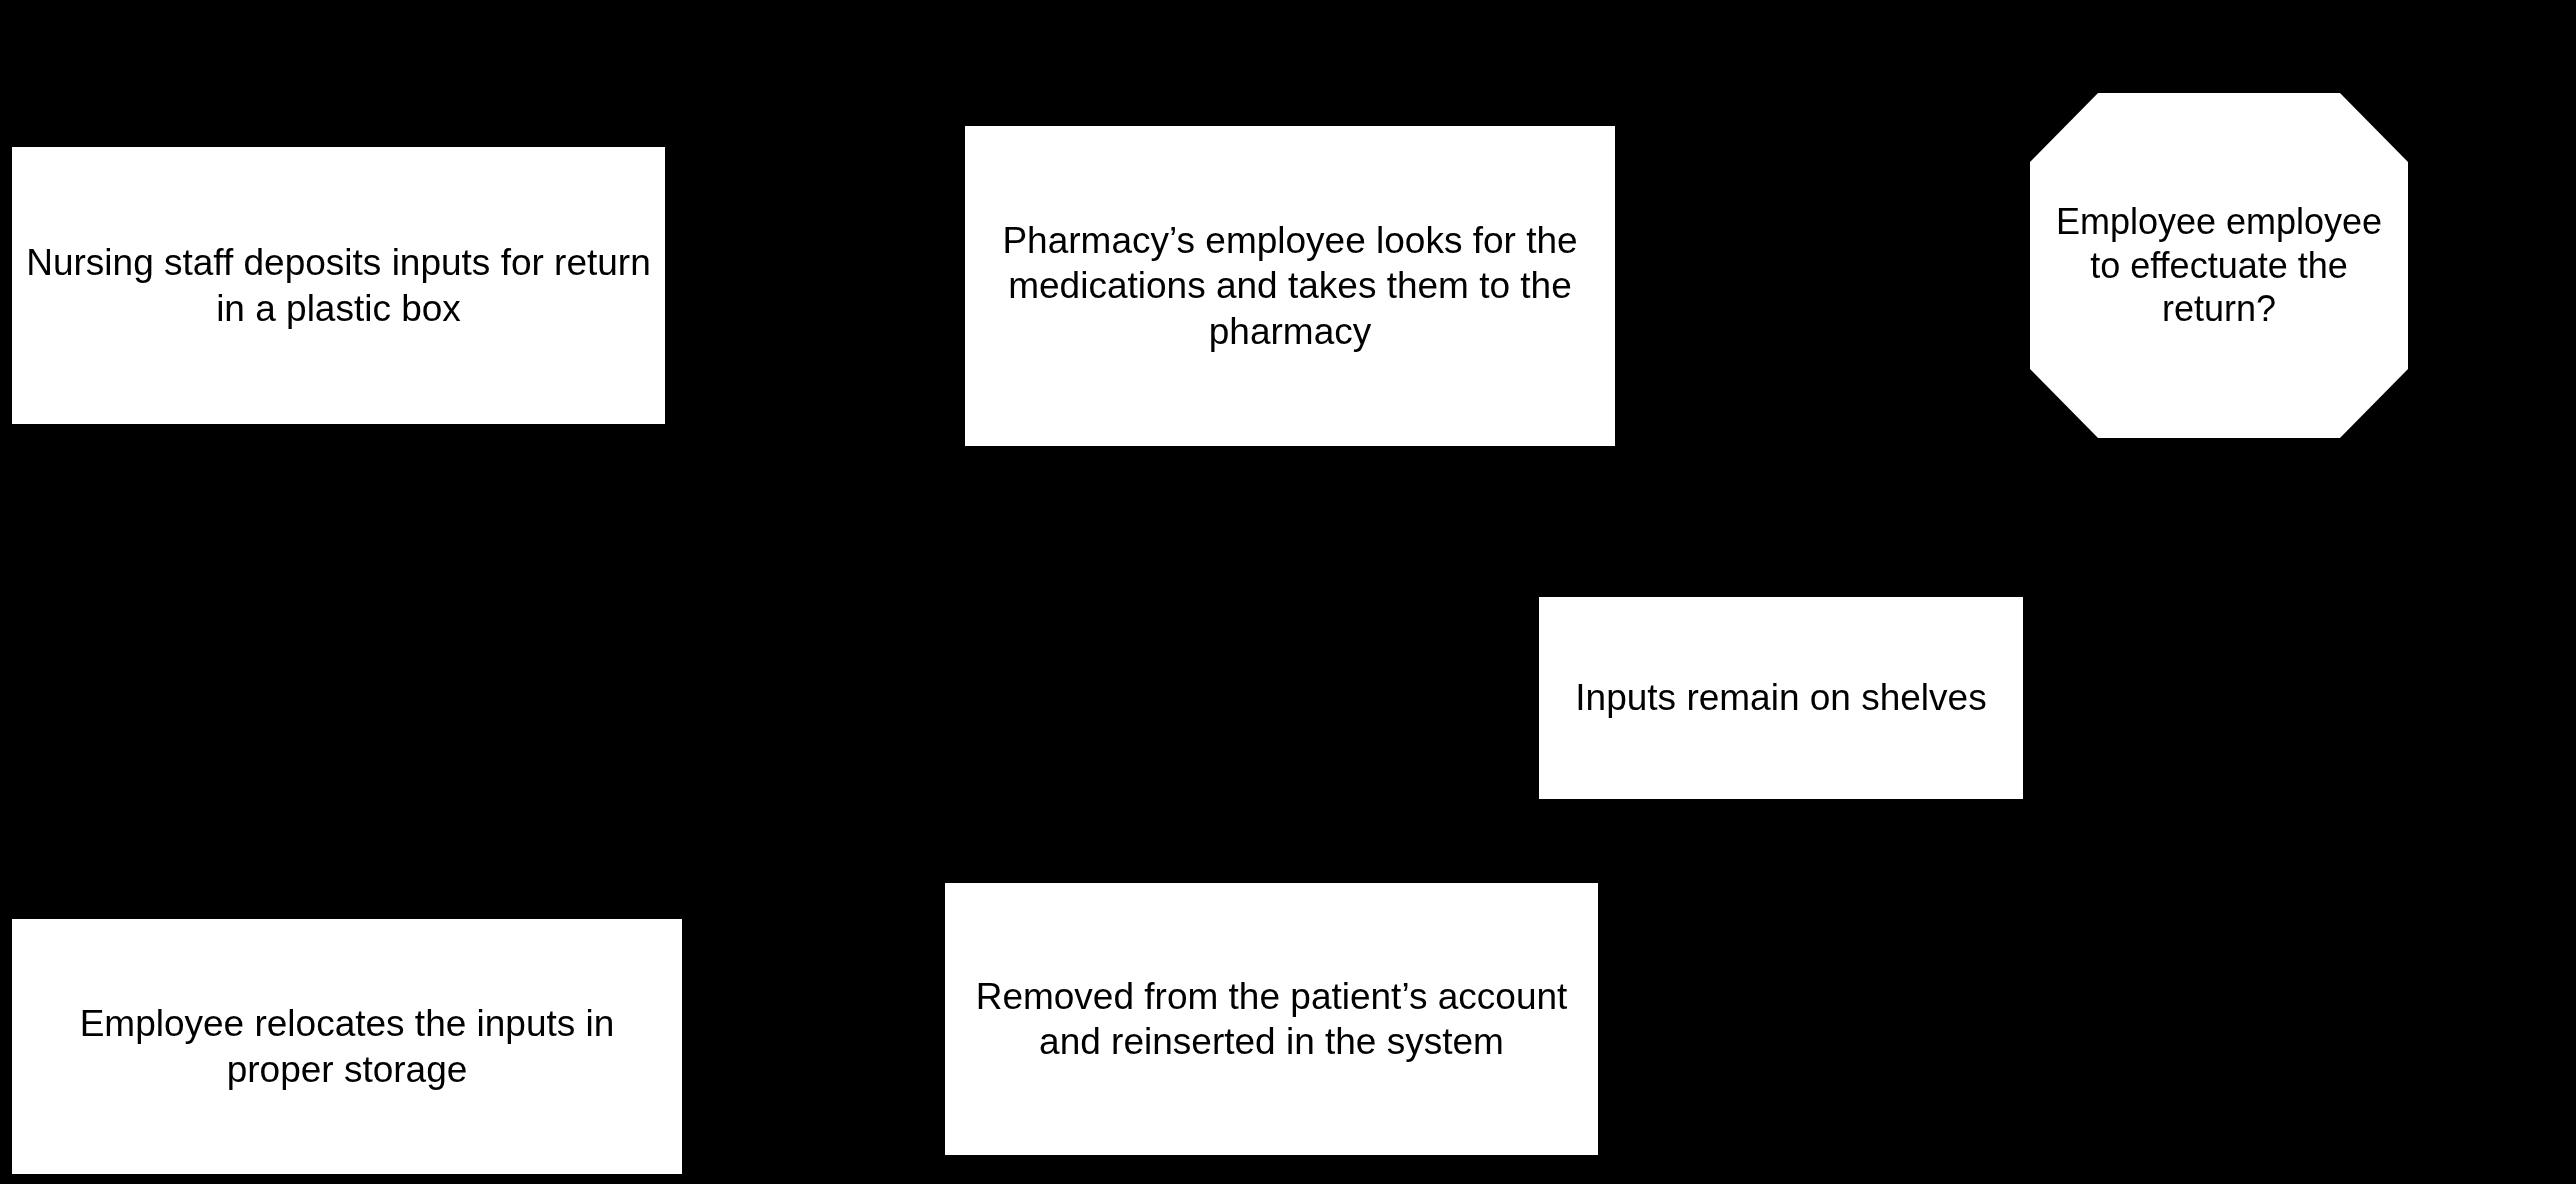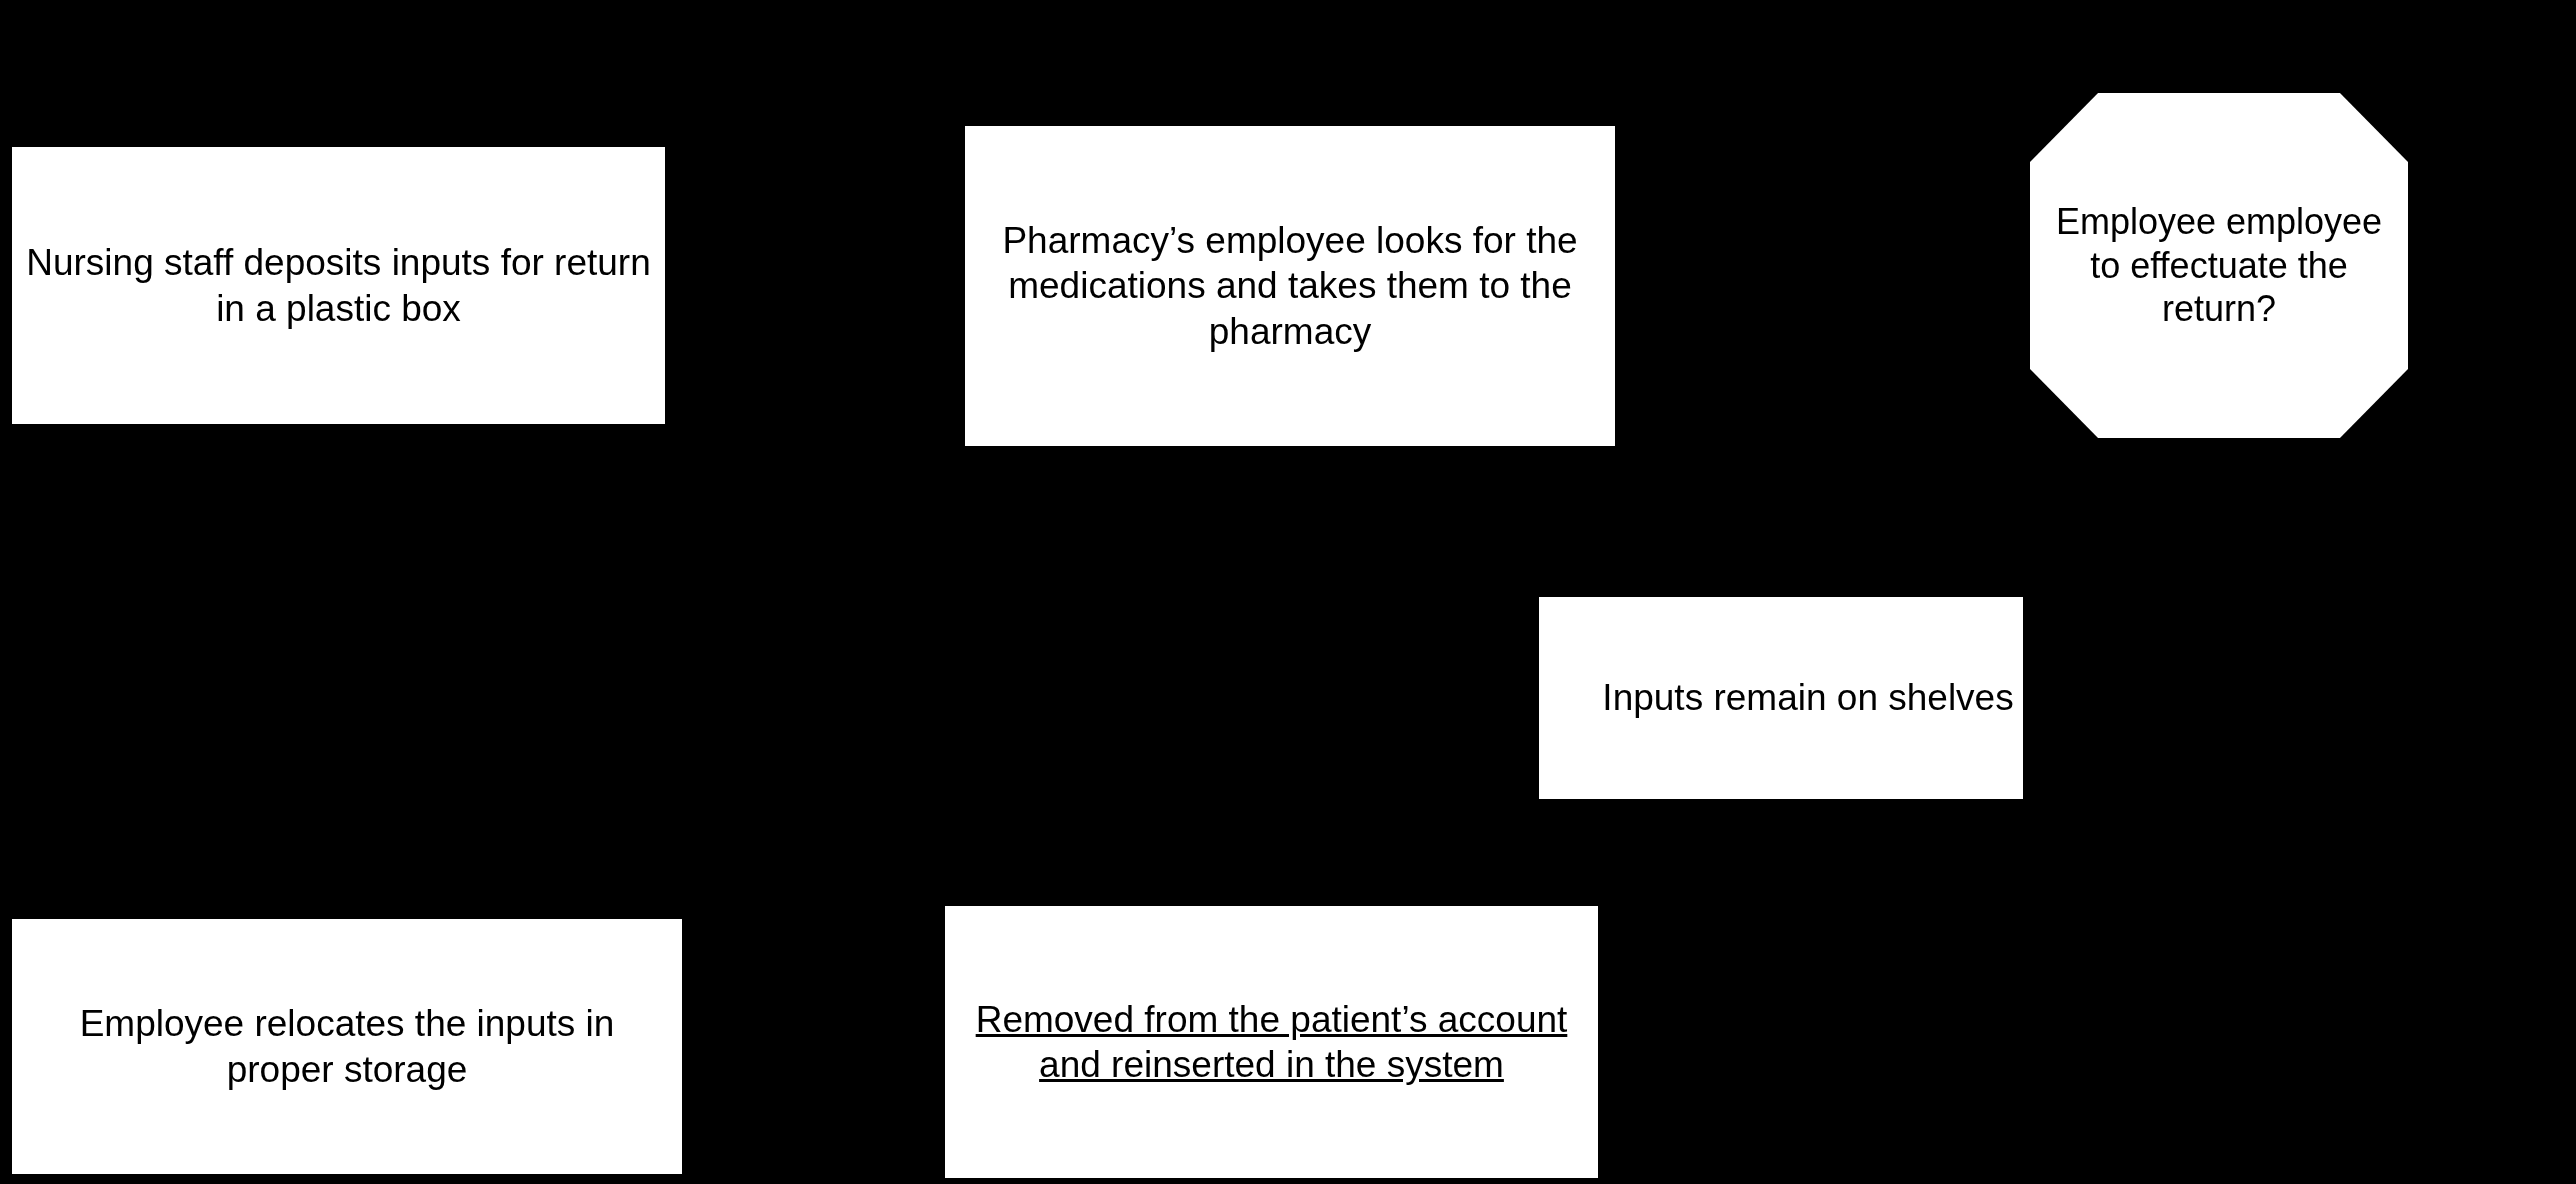--- a/index.html
+++ b/index.html
@@ -42,23 +42,23 @@
     clip-path: polygon(
       18% 0%, 82% 0%, 100% 20%, 100% 80%,
       82% 100%, 18% 100%, 0% 80%, 0% 20%
     );
     font-size: 36px;
   }
   
   #node-nursing-deposit  { left: 12px;   top: 147px;  width: 653px;  height: 277px; }
   #node-pharmacy-employee{ left: 965px; top: 126px;  width: 650px;  height: 320px; justify-content: flex-end; }
   #node-available-decision{left: 2030px; top: 93px;  width: 378px;  height: 345px; }
-  #node-inputs-remain    { left: 1539px; top: 597px;  width: 484px;  height: 202px; text-align: right; }
+  #node-inputs-remain    { left: 1539px; top: 597px;  width: 484px;  height: 202px; }
   #node-employee-relocates{left: 12px;   top: 919px; width: 670px; height: 255px; }
-  #node-removed-account  { left: 945px; top: 906px; width: 653px;  height: 272px; text-decoration: underline; }
+  #node-removed-account  { left: 945px; top: 883px; width: 653px;  height: 272px; }
 </style>
 </head>
 <body>
 
 <div id="canvas">
 
   <div class="node" id="node-nursing-deposit">
     <span class="node-text">Nursing staff deposits inputs for return in a plastic box</span>
   </div>
 

